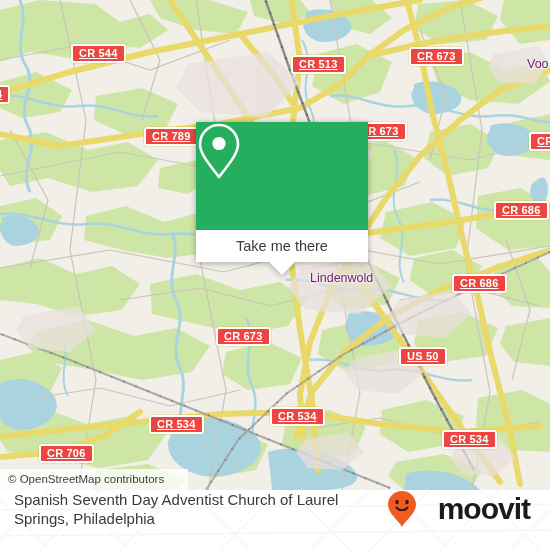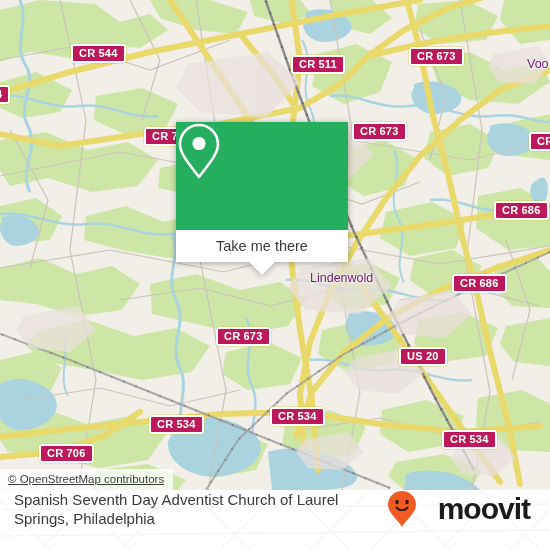--- a/index.html
+++ b/index.html
@@ -16,34 +16,35 @@
   #map {
     position:absolute; left:0; top:0; width:550px; height:490px;
     background:#F2EFE9;
     overflow:hidden;
   }
   #map svg { position:absolute; left:0; top:0; display:block; }
 
   
   .shield {
     position:absolute;
-    background:#be185d;
+    background:#ef4444;
     border:2px solid #ffffff;
     border-radius:3px;
     color:#ffffff;
     font-size:11px;
     font-weight:bold;
     letter-spacing:.2px;
     line-height:15px;
     height:19px;
     padding:0 6px;
     white-space:nowrap;
     text-shadow:0 0 1px rgba(140,120,0,.35);
     box-shadow:0 0 0 .5px rgba(200,180,0,.45);
     text-align:center;
+    text-decoration:underline;
   }
 
   
   .place {
     position:absolute;
     color:#701a75;
     font-size:12.5px;
     white-space:nowrap;
     text-shadow:
       1.5px 0 1.5px #F2EFE9, -1.5px 0 1.5px #F2EFE9,
@@ -51,29 +52,28 @@
   }
 
   
   #attribution {
     position:absolute; left:0; bottom:0;
     background:rgba(255,255,255,.78);
     color:#3d3d3d;
     font-size:11.5px;
     line-height:21px;
     height:21px;
-    padding:0 9px 0 8px;
+    padding:0 24px 0 8px;
     white-space:nowrap;
-    text-decoration:underline;
   }
 
   
   #popup {
     position:absolute;
-    left:176px; top:122px;
+    left:196px; top:122px;
     width:172px;
     filter:drop-shadow(0 1px 3px rgba(0,0,0,.32));
   }
   #popup-header {
     height:108px;
     background:#26AE5F;
     display:flex; align-items:center; justify-content:center;
   }
   #popup-footer {
     height:32px;
@@ -260,28 +260,28 @@
         <path d="M400,300 L452,290 L472,314 L444,338 L402,334 L388,316 Z"></path>
         <path d="M356,358 L406,348 L424,372 L398,394 L358,390 L344,372 Z"></path>
         <path d="M24,316 L78,306 L96,330 L70,352 L30,348 L16,330 Z"></path>
         <path d="M304,440 L348,432 L364,452 L342,470 L308,468 L296,452 Z"></path>
         <path d="M458,446 L500,438 L516,458 L494,476 L462,474 L450,458 Z"></path>
         <path d="M494,54 L538,46 L550,64 L534,84 L498,82 L488,66 Z"></path>
       </g>
     </svg>
 
     <div class="shield" style="left:71px;top:44px">CR 544</div>
-    <div class="shield" style="left:291px;top:55px">CR 511</div>
+    <div class="shield" style="left:291px;top:55px">CR 513</div>
     <div class="shield" style="left:409px;top:47px">CR 673</div>
     <div class="shield" style="left:144px;top:127px">CR 789</div>
     <div class="shield" style="left:352px;top:122px">CR 673</div>
     <div class="shield" style="left:494px;top:201px">CR 686</div>
     <div class="shield" style="left:452px;top:274px">CR 686</div>
     <div class="shield" style="left:216px;top:327px">CR 673</div>
-    <div class="shield" style="left:399px;top:347px">US 20</div>
+    <div class="shield" style="left:399px;top:347px">US 50</div>
     <div class="shield" style="left:149px;top:415px">CR 534</div>
     <div class="shield" style="left:270px;top:407px">CR 534</div>
     <div class="shield" style="left:442px;top:430px">CR 534</div>
     <div class="shield" style="left:39px;top:444px">CR 706</div>
     <div class="shield" style="left:-12px;top:85px">4</div>
     <div class="shield" style="left:529px;top:132px">CR</div>
 
     <div class="place" style="left:310px;top:271px">Lindenwold</div>
     <div class="place" style="left:527px;top:57px">Voo</div>
 

